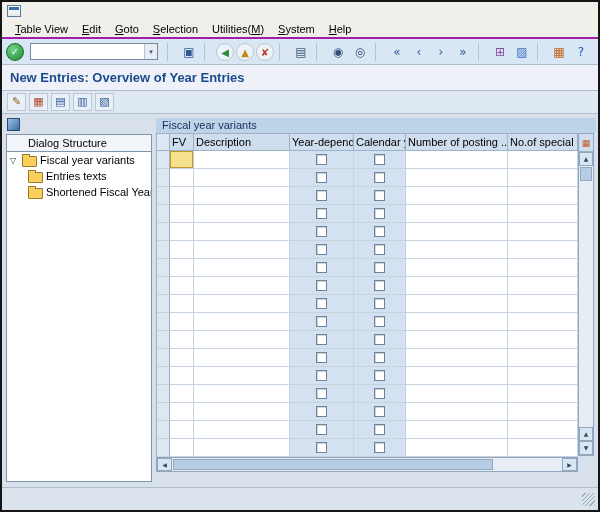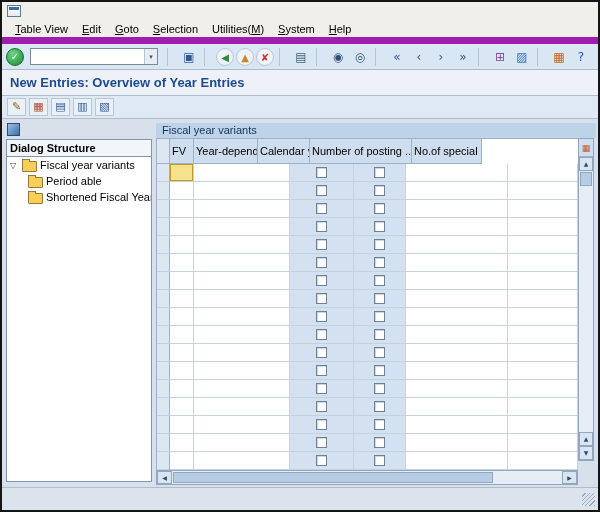--- a/index.html
+++ b/index.html
@@ -5,21 +5,21 @@
   html,body{margin:0;padding:0;background:#c8c8c8;}
   .window{width:600px;height:512px;box-sizing:border-box;border:2px solid #151515;background:var(--window-bg,#e9eef5);
     font-family:"Liberation Sans",sans-serif;font-size:11px;color:#000;display:flex;flex-direction:column;overflow:hidden;}
 
   
   .sysrow{height:18px;background:var(--band-bg,#f0efe9);display:flex;align-items:center;padding:0 5px;flex:none;}
   .program-icon{width:14px;height:12px;background:linear-gradient(#ffffff,#e4e9ef);border:1px solid #5a7a9a;box-sizing:border-box;position:relative;}
   .program-icon::before{content:"";position:absolute;left:1px;top:1px;right:1px;height:3px;background:#3a6ea5;}
 
   
-  .menubar{height:17px;background:var(--band-bg,#f0efe9);display:flex;align-items:center;padding:0 6px;border-bottom:7px solid #a21caf;flex:none;text-align:right;}
+  .menubar{height:17px;background:var(--band-bg,#f0efe9);display:flex;align-items:center;padding:0 6px;border-bottom:2px solid #a21caf;flex:none;text-align:right;}
   .menu-item{padding:1px 7px;cursor:default;white-space:nowrap;}
   .mnem{text-decoration:underline;}
 
   
   .toolbar{height:25px;background:var(--toolbar-bg,#d9e6f3);display:flex;align-items:center;gap:2px;padding:0 4px;border-bottom:1px solid #aebdcc;flex:none;}
   .enter-btn{width:18px;height:18px;flex:none;border-radius:50%;background:radial-gradient(circle at 35% 30%,#6fd485,#1e8a36);
     color:#fff;border:1px solid #14702a;font-size:10px;line-height:1;padding:0;font-family:"DejaVu Sans",sans-serif;}
   .cmd-wrap{display:flex;align-items:center;background:#fff;border:1px solid #7a8a9a;height:17px;width:128px;margin:0 4px;box-sizing:border-box;}
   .cmd-input{flex:1;border:none;outline:none;height:13px;font:11px "Liberation Sans",sans-serif;padding:0 2px;min-width:0;background:transparent;}
   .cmd-drop{width:13px;height:15px;border:none;border-left:1px solid #b6c4d2;background:#e7edf4;font-size:7px;padding:0;color:#456;font-family:"DejaVu Sans",sans-serif;}
@@ -33,32 +33,32 @@
 
   
   .apptoolbar{height:22px;background:var(--app-toolbar-bg,#dfe9f4);display:flex;align-items:center;gap:3px;padding:0 5px;border-bottom:1px solid #aebdcc;flex:none;}
   .abtn{width:19px;height:18px;flex:none;border:1px solid #b9c6d4;background:#e9f0f7;font-size:11px;line-height:16px;padding:0;font-family:"DejaVu Sans",sans-serif;}
 
   
   .content{flex:1;display:flex;background:var(--content-bg,#d7e0eb);padding:4px 2px 0 4px;gap:4px;min-height:0;}
   .leftcol{width:146px;flex:none;display:flex;flex-direction:column;}
   .panel-corner-icon{width:13px;height:13px;background:linear-gradient(135deg,#9fc0e8,#3a6ea5);border:1px solid #2a4a72;box-sizing:border-box;margin:0 0 3px 1px;flex:none;}
   .tree-panel{flex:1;background:var(--tree-bg,#fff);border:1px solid var(--panel-border,#7f96ad);margin-bottom:5px;overflow:hidden;}
-  .tree-header{height:16px;line-height:16px;padding-left:3px;background:var(--tree-header-bg,#f2f6fa);border-bottom:1px solid var(--panel-border,#7f96ad);white-space:nowrap;font-weight:bold;}
+  .tree-header{height:16px;line-height:16px;padding-left:21px;background:var(--tree-header-bg,#f2f6fa);border-bottom:1px solid var(--panel-border,#7f96ad);white-space:nowrap;}
   .tree-item{display:flex;align-items:center;height:16px;gap:3px;padding-left:3px;white-space:nowrap;overflow:hidden;}
   .tree-item.child{padding-left:21px;}
   .expander{font-size:8px;color:#345;width:9px;flex:none;font-family:"DejaVu Sans",sans-serif;}
   .folder{width:13px;height:9px;background:var(--folder-fill,#f7cf5a);border:1px solid var(--folder-border,#9a7a2f);border-radius:1px;position:relative;flex:none;margin-top:2px;}
   .folder::before{content:"";position:absolute;top:-3px;left:-1px;width:6px;height:2px;background:var(--folder-fill,#f7cf5a);border:1px solid var(--folder-border,#9a7a2f);border-bottom:none;}
 
   .rightcol{flex:1;display:flex;flex-direction:column;min-width:0;}
   .caption{height:15px;line-height:15px;background:var(--caption-bg,#bdd3e8);color:var(--caption-text,#14305c);padding-left:6px;white-space:nowrap;flex:none;}
   .tablewrap{display:flex;flex:none;}
   .grid{width:422px;flex:none;border-left:1px solid var(--grid-border,#9db1c7);border-top:1px solid var(--grid-border,#9db1c7);background:var(--row-bg,#fff);box-sizing:border-box;overflow:hidden;}
-  .gh{display:flex;height:25px;}
+  .gh{display:flex;height:17px;justify-content:space-between;}
   .trow{display:flex;height:18px;}
   .cell{box-sizing:border-box;border-right:1px solid var(--row-line,#c6d2e0);border-bottom:1px solid var(--row-line,#c6d2e0);
     overflow:hidden;display:flex;align-items:center;flex:none;}
   .cell.th{background:var(--th-bg,#cfdeee);border-right:1px solid var(--grid-border,#9db1c7);border-bottom:1px solid var(--grid-border,#9db1c7);padding-left:2px;white-space:nowrap;}
   .cell.sel{width:13px;background:var(--sel-col-bg,#dce7f2);border-right:1px solid var(--grid-border,#9db1c7);}
   .c0{width:24px;}.c1{width:96px;}.c2{width:64px;}.c3{width:52px;}.c4{width:102px;}.c5{width:70px;}
   .cell.chk{background:var(--chk-col-bg,#d3e1f0);justify-content:center;}
   .cell.active{background:var(--active-cell-bg,#f5e18e);box-shadow:inset 0 0 0 1px #c09a25;}
   input[type=checkbox]{appearance:none;-webkit-appearance:none;width:11px;height:11px;margin:0;background:#fff;border:1px solid #69839d;box-shadow:inset 1px 1px 1px rgba(0,0,0,.18);}
 
@@ -144,36 +144,37 @@
       <span class="panel-corner-icon"></span>
       <div class="tree-panel">
         <div class="tree-header">Dialog Structure</div>
         <div class="tree-item">
           <span class="expander">▽</span>
           <span class="folder"></span>
           <span>Fiscal year variants</span>
         </div>
         <div class="tree-item child">
           <span class="folder"></span>
-          <span>Period able</span>
+          <span>Entries texts</span>
         </div>
         <div class="tree-item child">
           <span class="folder"></span>
           <span>Shortened Fiscal Year</span>
         </div>
       </div>
     </div>
 
     <div class="rightcol">
       <div class="caption">Fiscal year variants</div>
       <div class="tablewrap">
         <div class="grid">
           <div class="gh">
               <div class="cell th sel"></div>
               <div class="cell th c0">FV</div>
+              <div class="cell th c1">Description</div>
               <div class="cell th c2">Year-depend..</div>
               <div class="cell th c3">Calendar yr</div>
               <div class="cell th c4">Number of posting ...</div>
               <div class="cell th c5">No.of special peri...</div>
             </div>
           <div>
               <div class="trow">
                 <div class="cell sel"></div>
                 <div class="cell c0 active"></div>
                 <div class="cell c1"></div>

